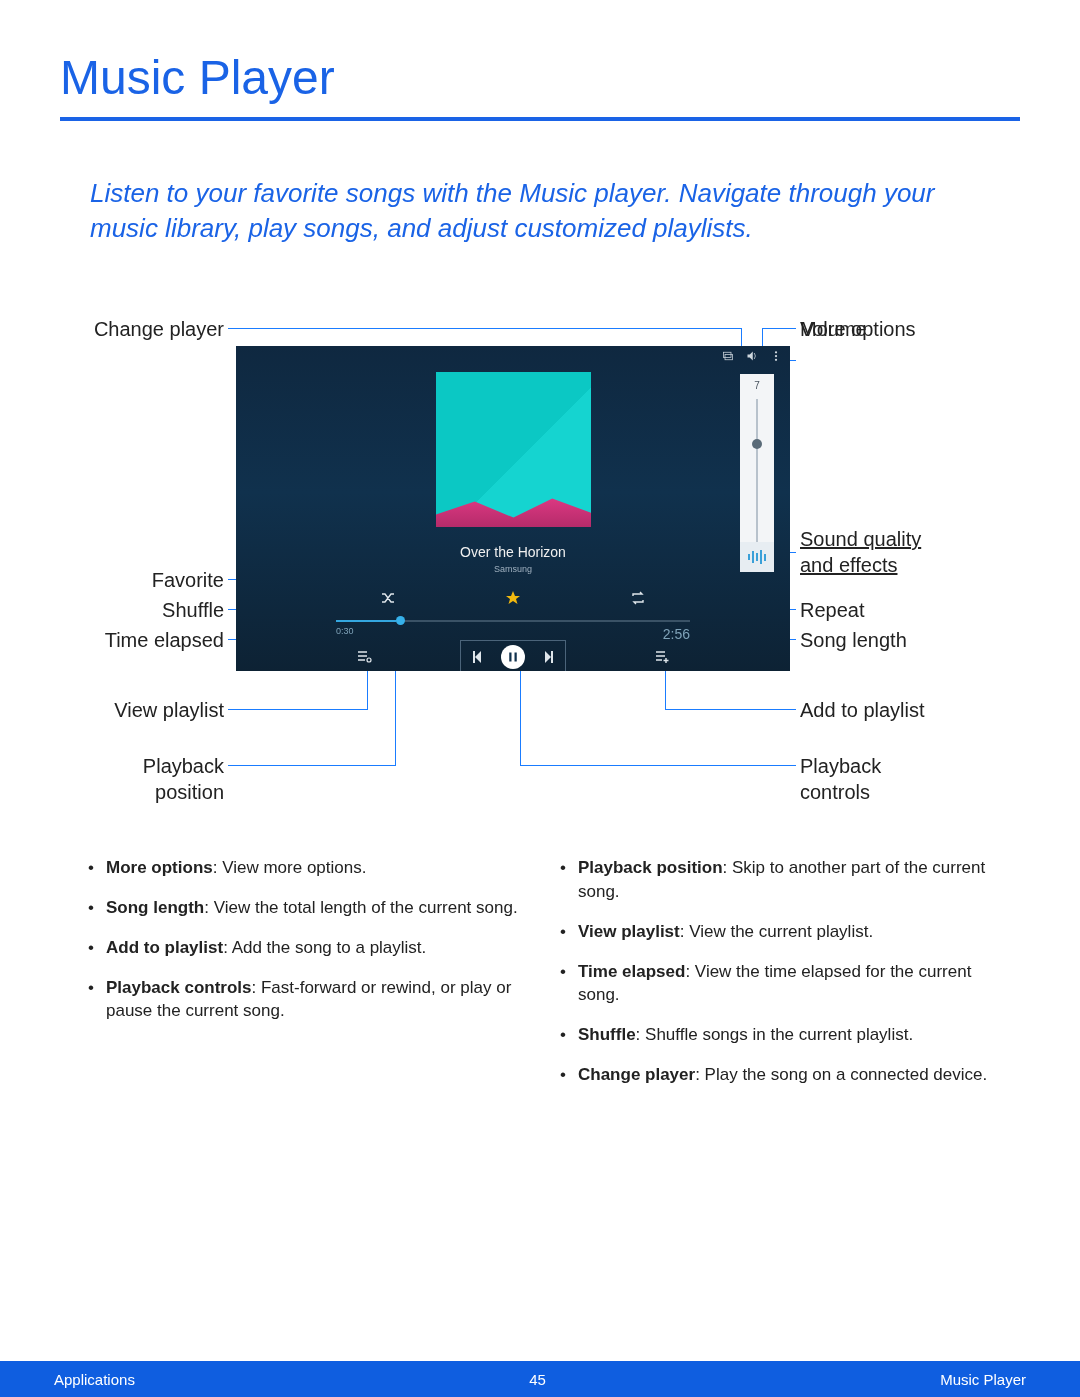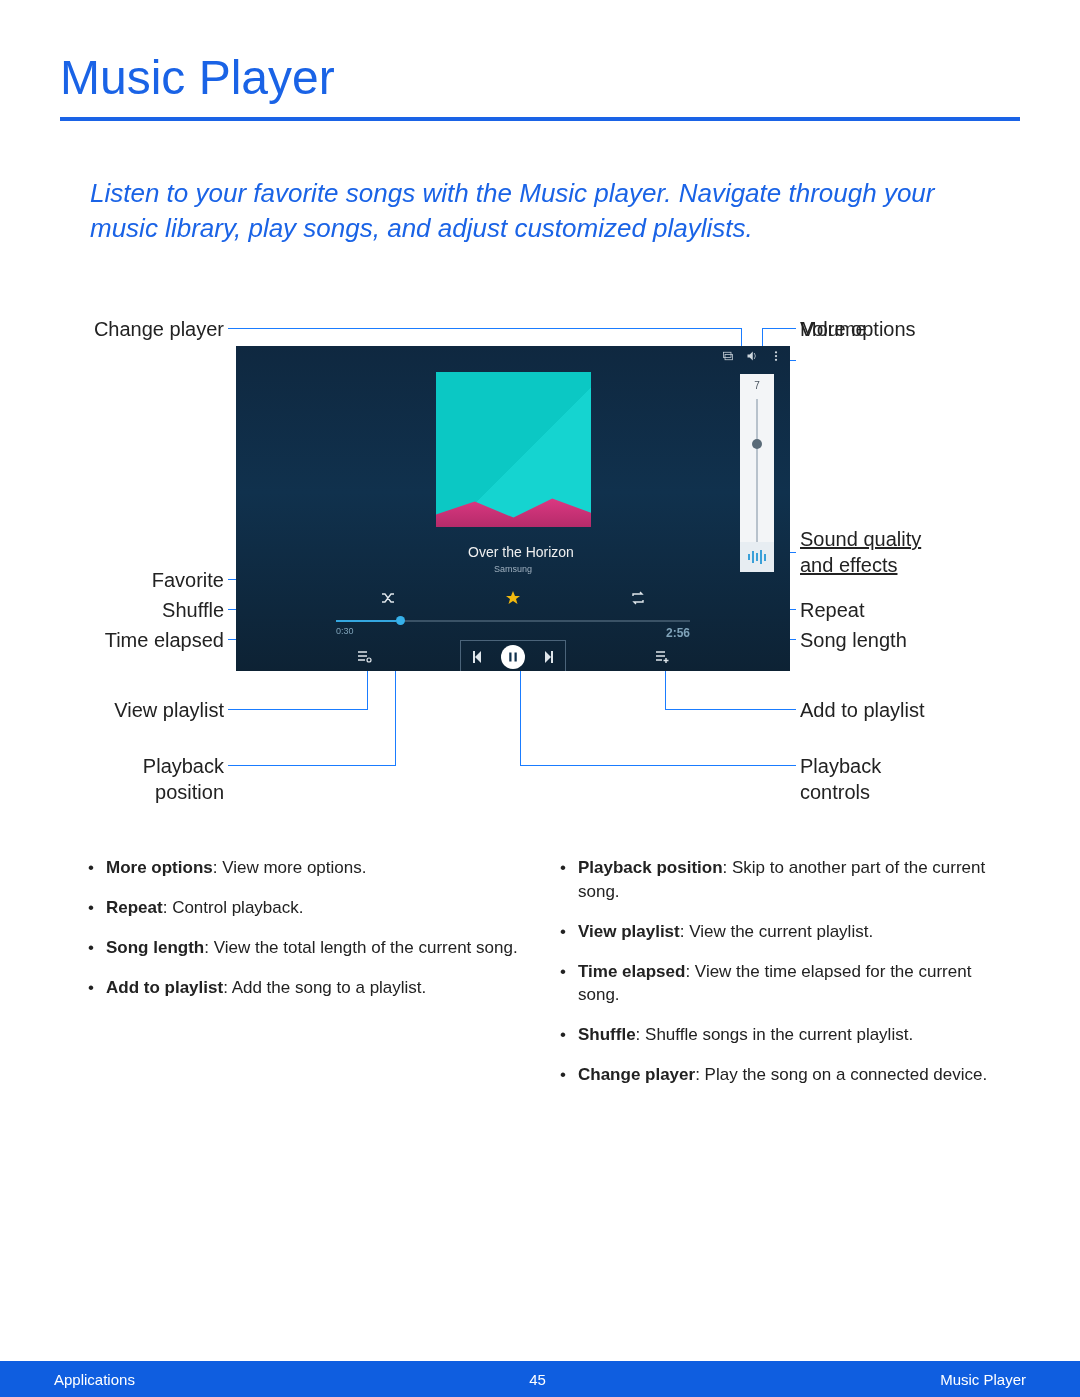--- a/index.html
+++ b/index.html
@@ -110,21 +110,21 @@
   }
   .album::after {
     content: "";
     position: absolute;
     left: 0; bottom: 0; width: 100%; height: 32px;
     background: linear-gradient(180deg, #e03a84 0%, #b52b6a 100%);
     clip-path: polygon(0 60%, 25% 20%, 50% 70%, 75% 10%, 100% 55%, 100% 100%, 0 100%);
   }
   .songtitle {
     position: absolute;
-    left: 8px; top: 198px; width: 100%;
+    left: 0; top: 198px; width: 100%;
     text-align: center;
     font-size: 14px; color: #f0f0f0;
   }
   .songartist {
     position: absolute;
     left: 0; top: 218px; width: 100%;
     text-align: center;
     font-size: 9px; color: #9fb0bf;
   }
   .rowicons {
@@ -148,21 +148,21 @@
     position: absolute; left:0; top:0; height:100%;
     width: 17%;
     background: #34a7e0;
   }
   .progress .dot {
     position: absolute; top: -4px; left: 17%;
     width: 9px; height: 9px; border-radius: 50%;
     background: #36b1ea;
   }
   .time-l { position: absolute; left: 100px; top: 280px; font-size: 9px; color:#7fa2b8;}
-  .time-r { position: absolute; right: 100px; top: 280px; font-size: 12px; color:#7fa2b8;font-weight:bold;}
+  .time-r { position: absolute; right: 100px; top: 280px; font-size: 14px; color:#7fa2b8;}
   .rowbottom {
     position: absolute;
     left: 0; top: 294px; width: 100%;
     display: flex; align-items: center; justify-content: center;
     gap: 0;
   }
   .pbctrl {
     display: flex; gap: 12px; align-items: center;
     border: 1px solid #4b647a;
     padding: 4px 12px;
@@ -375,23 +375,23 @@
 
     <style>
       .label.right { left: 740px !important; }
     </style>
   </div>
 
   <div class="descs">
     <div class="col">
       <ul id="desc-left">
           <li><b>More options</b>: View more options.</li>
-          <li><b>Repeat</b>: Control playback.</li>
           <li><b>Song length</b>: View the total length of the current song.</li>
           <li><b>Add to playlist</b>: Add the song to a playlist.</li>
+          <li><b>Playback controls</b>: Fast-forward or rewind, or play or pause the current song.</li>
         </ul>
     </div>
     <div class="col">
       <ul id="desc-right">
           <li><b>Playback position</b>: Skip to another part of the current song.</li>
           <li><b>View playlist</b>: View the current playlist.</li>
           <li><b>Time elapsed</b>: View the time elapsed for the current song.</li>
           <li><b>Shuffle</b>: Shuffle songs in the current playlist.</li>
           <li><b>Change player</b>: Play the song on a connected device.</li>
         </ul>

